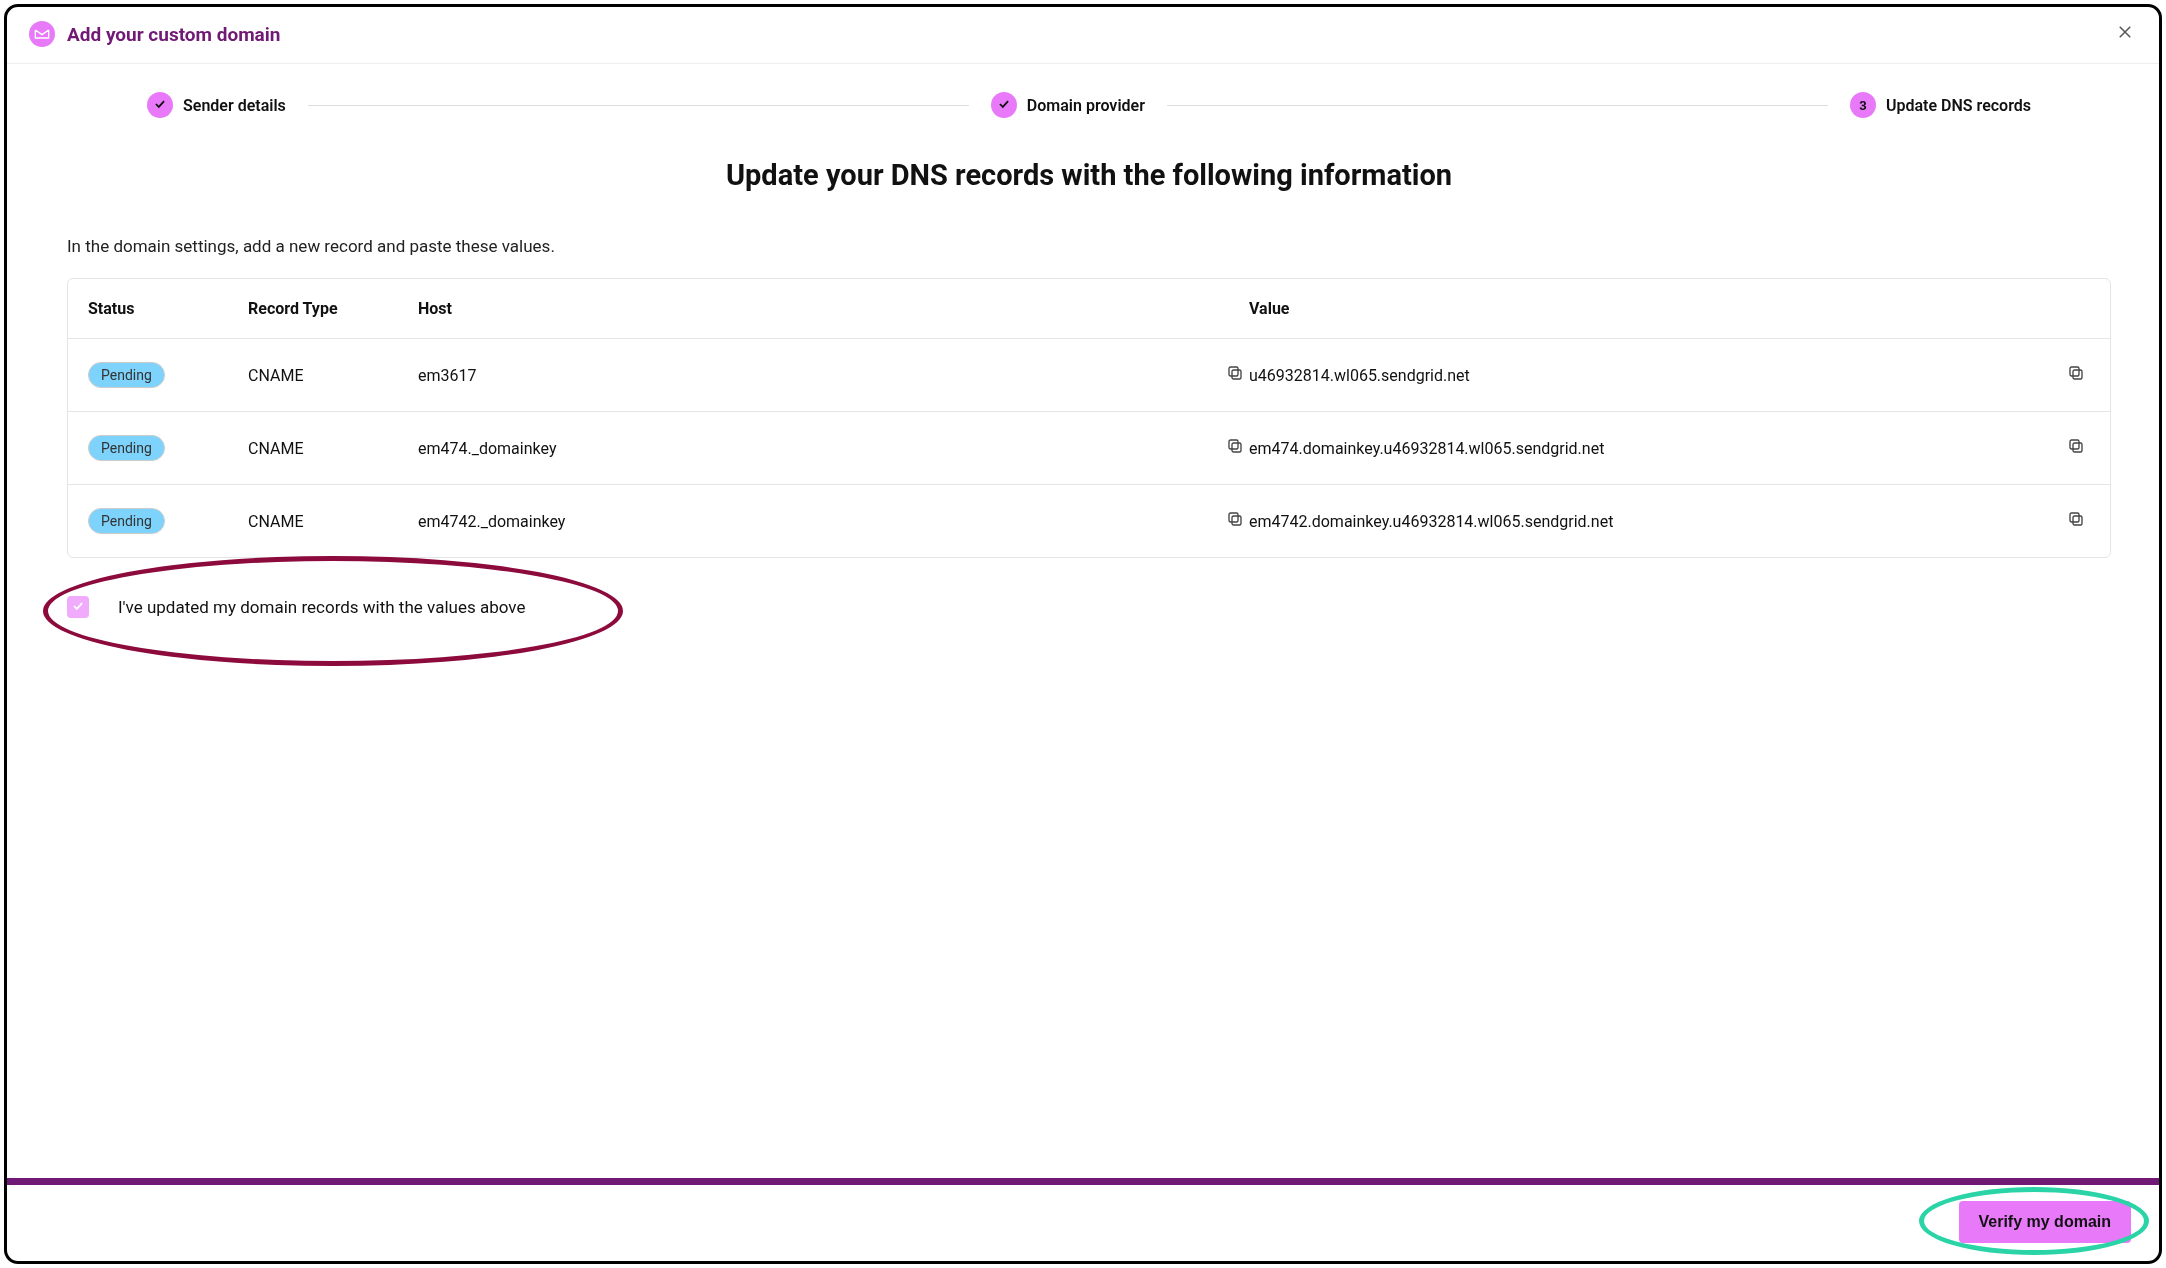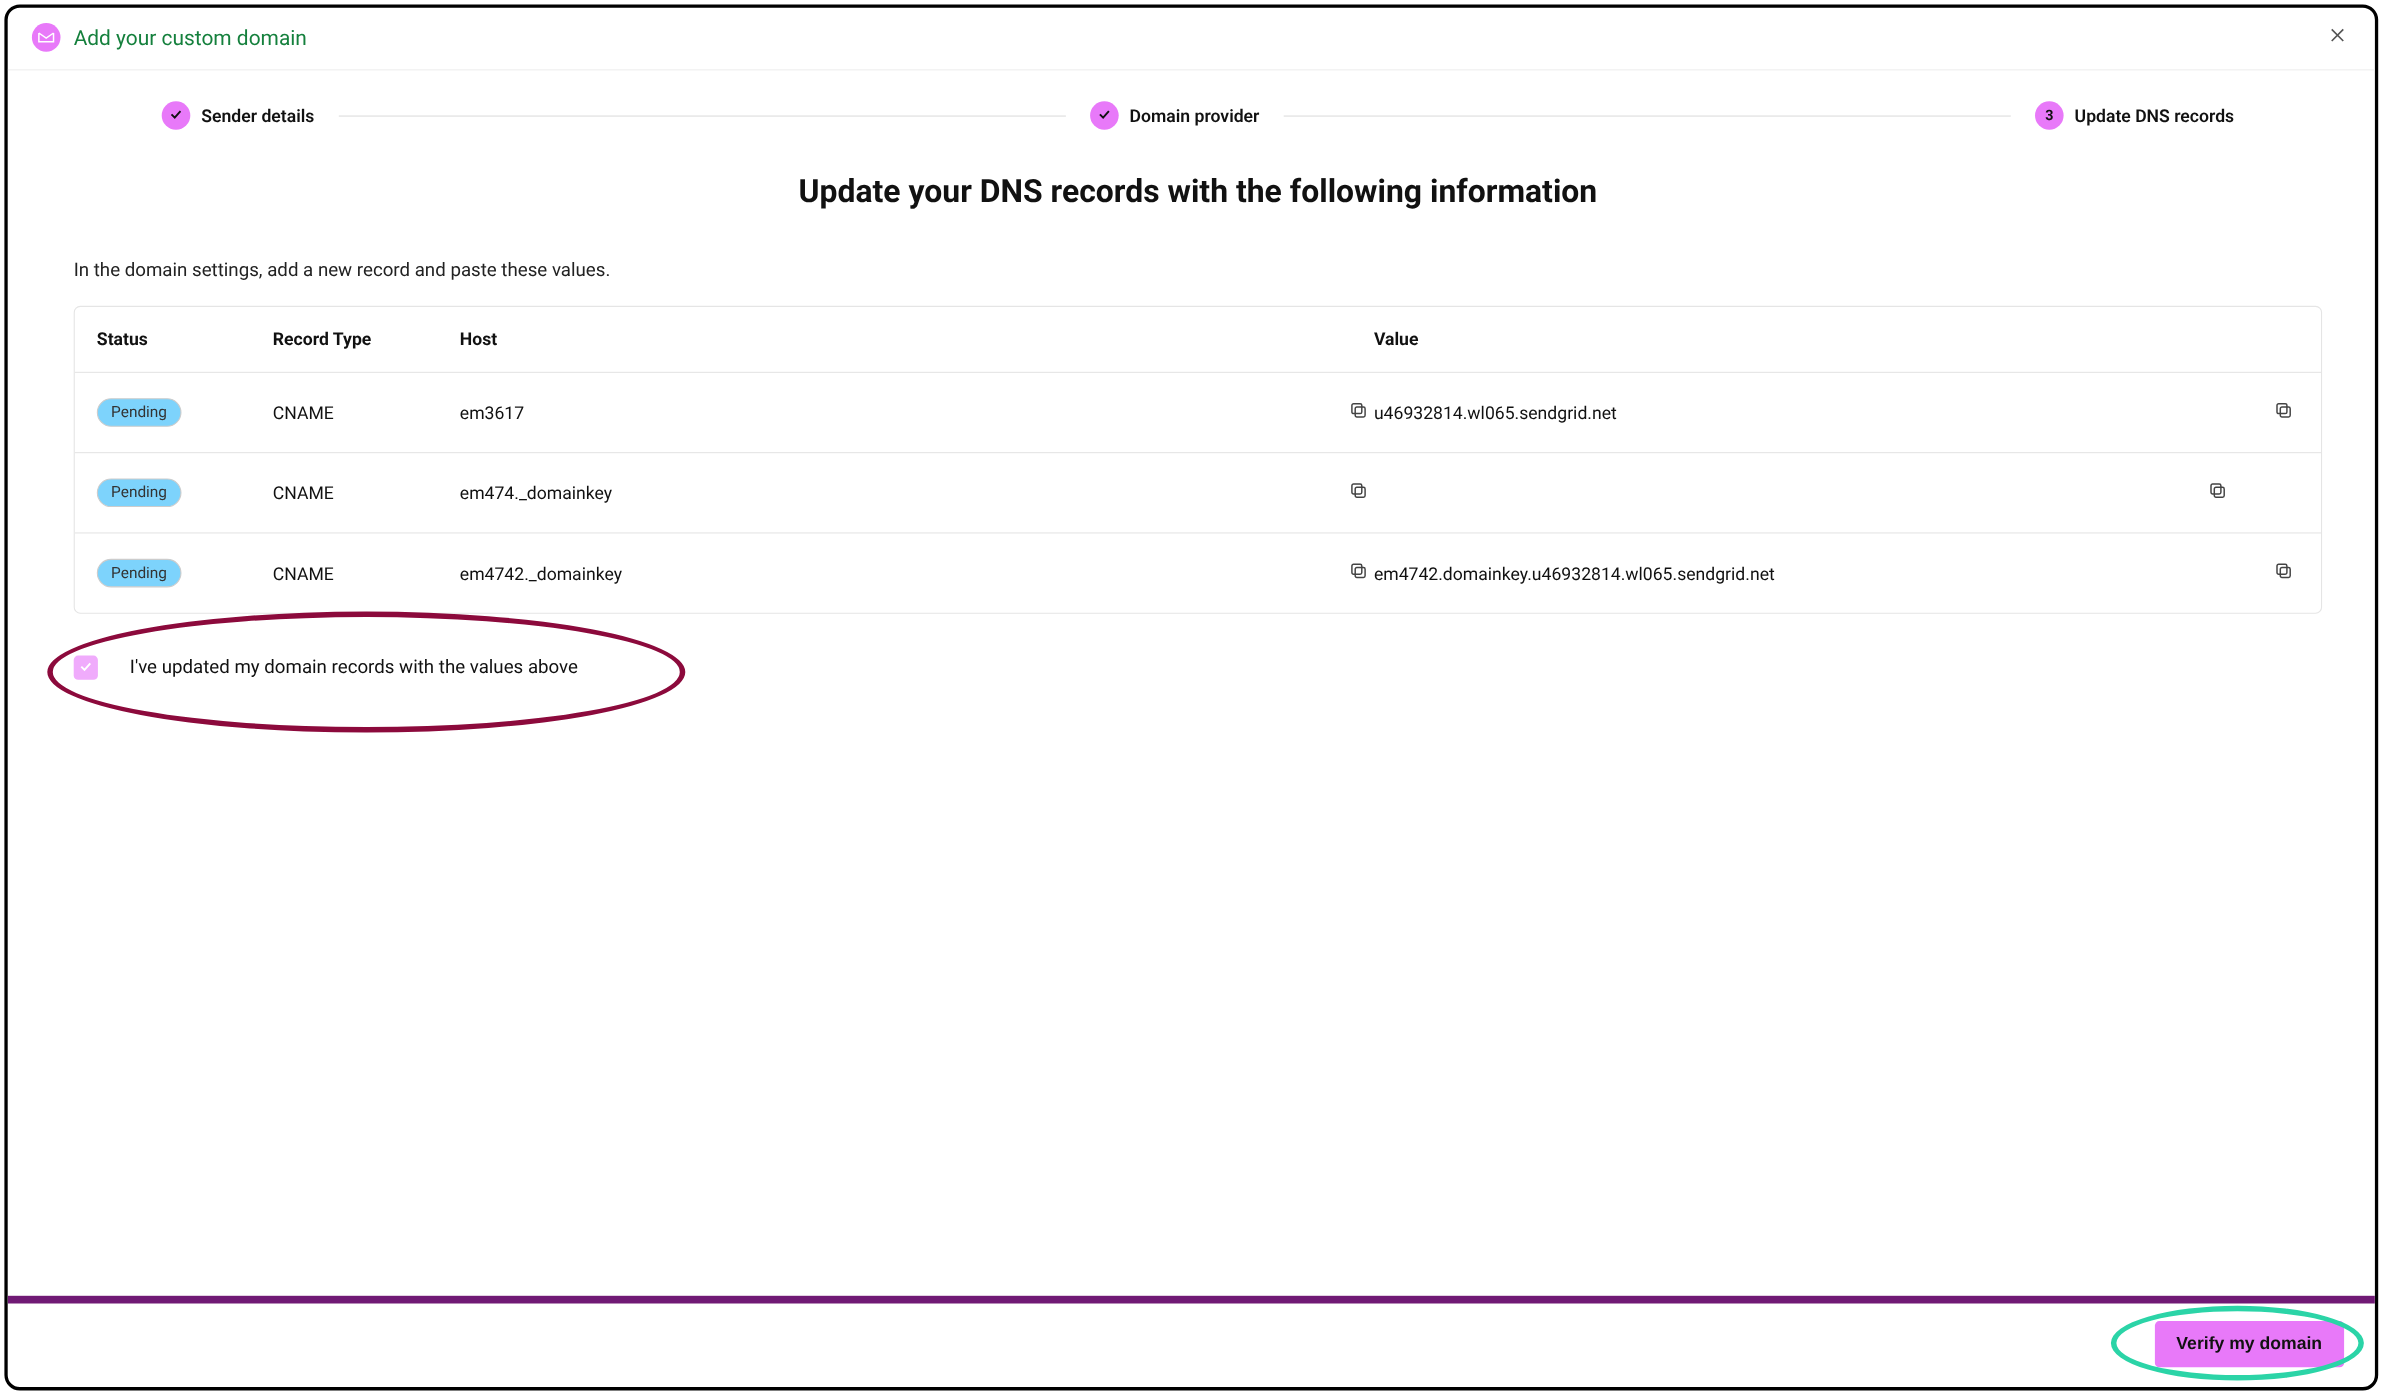--- a/index.html
+++ b/index.html
@@ -32,22 +32,22 @@
     width: 26px; height: 26px;
     background: #e879f9;
     border-radius: 50%;
     display: flex; align-items: center; justify-content: center;
     margin-right: 12px;
     flex-shrink: 0;
   }
   .logo svg { width: 16px; height: 16px; }
   .hdr-title {
     font-size: 19px;
-    font-weight: 400;
-    color: #15803d;
+    font-weight: 700;
+    color: #701a75;
     flex: 1;
   }
   .close-btn {
     width: 24px; height: 24px;
     display: flex; align-items: center; justify-content: center;
     cursor: pointer;
     color: #666;
   }
   .close-btn svg { width: 18px; height: 18px; stroke: #555; stroke-width: 2; fill: none; }
 
@@ -287,20 +287,21 @@
       <div class="tbl-row">
         <div><span class="status-pill">Pending</span></div>
         <div class="cell-text">CNAME</div>
         <div class="cell-text">em474._domainkey</div>
         <div class="copy-btn">
           <span><svg viewBox="0 0 24 24">
                 <rect x="8" y="8" width="12" height="12" rx="2"></rect>
                 <rect x="4" y="4" width="12" height="12" rx="2"></rect>
               </svg></span>
         </div>
+        <div class="cell-text">em474.domainkey.u46932814.wl065.sendgrid.net</div>
         <div class="copy-btn">
           <span><svg viewBox="0 0 24 24">
                 <rect x="8" y="8" width="12" height="12" rx="2"></rect>
                 <rect x="4" y="4" width="12" height="12" rx="2"></rect>
               </svg></span>
         </div>
       </div>
 
       <div class="tbl-row">
         <div><span class="status-pill">Pending</span></div>

